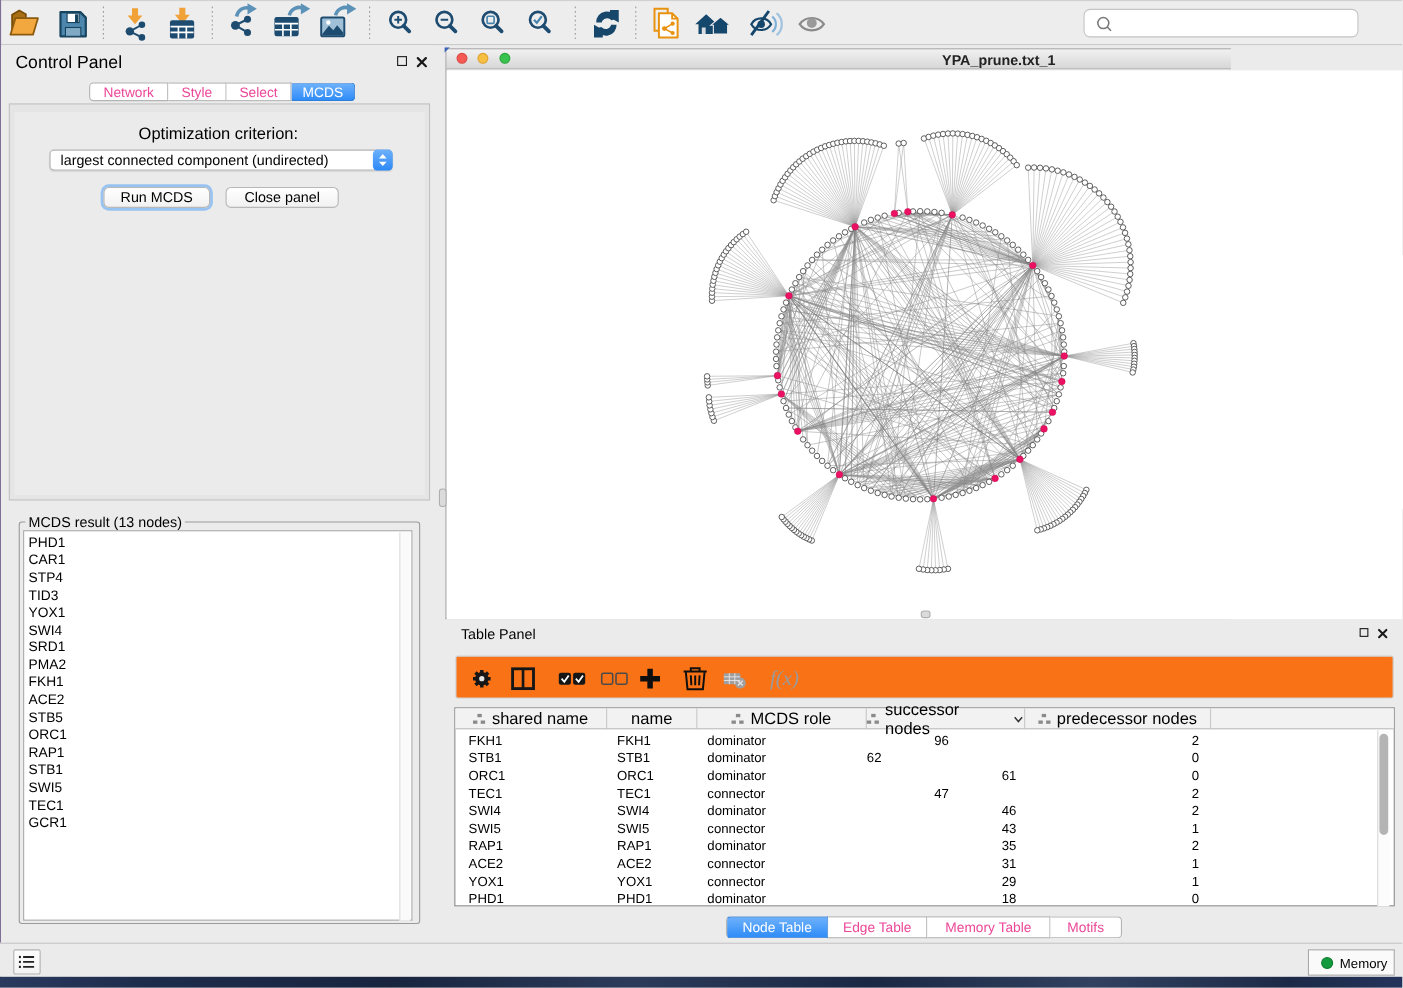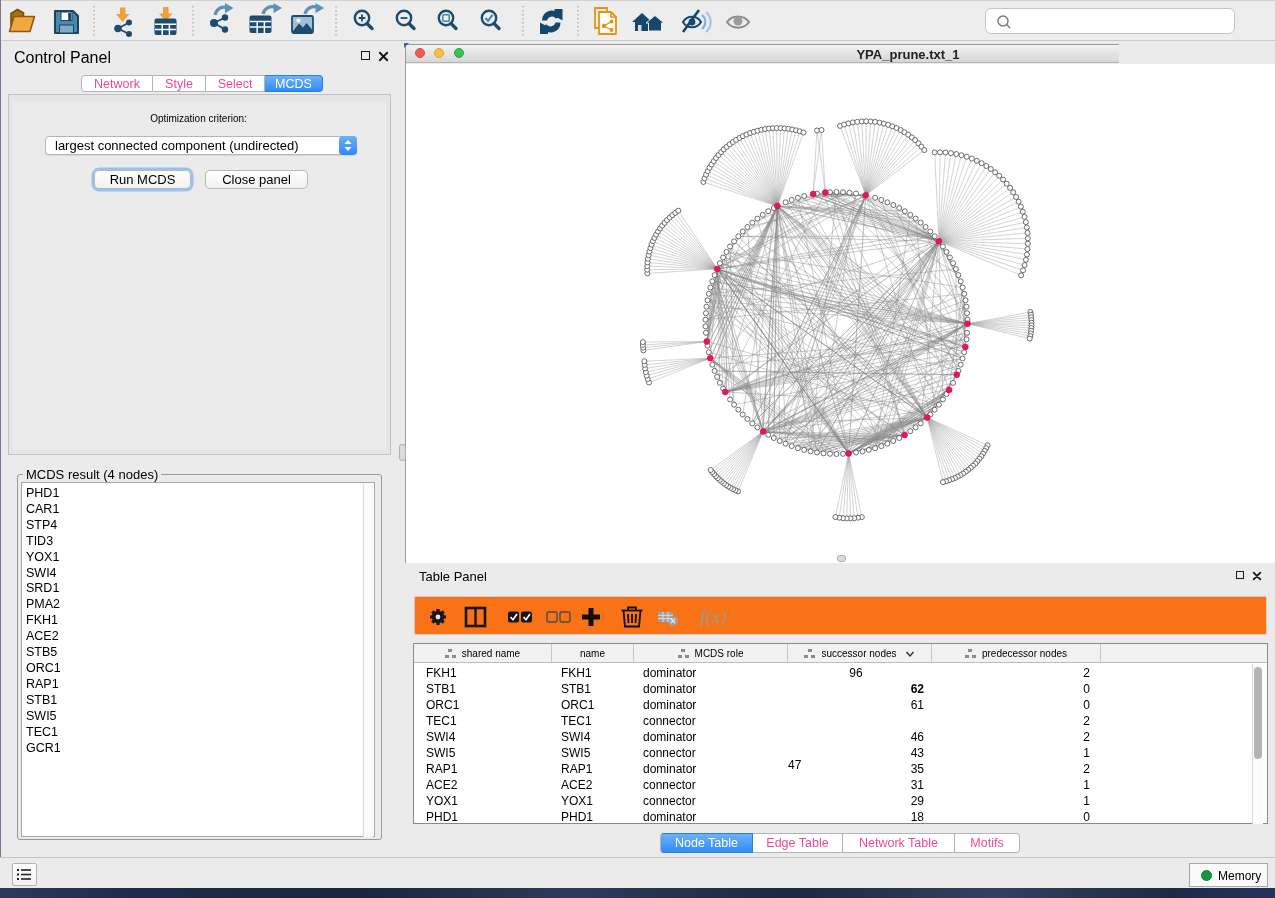--- a/index.html
+++ b/index.html
@@ -23,21 +23,21 @@
 #mcdslist { position:absolute; left:20px; top:441px; width:354px; height:355px; background:#fff; border:1px solid #a9a8a9; font-size:12.5px; line-height:15.9px; padding:3px 0 0 4px; color:#000; }
 #mcdssb { position:absolute; right:1px; top:1px; width:10px; height:353px; background:#fafafa; border-left:1px solid #dcdcdc; }
 #netframe { position:absolute; left:405px; top:44px; width:714px; height:519px; border:1px solid #9a999a; border-right:none;text-decoration:underline; }
 #nettitle { position:absolute; left:0; top:0; width:100%; height:18px; background:linear-gradient(#f2f1f2,#d8d7d8); border-bottom:1px solid #b4b3b4; }
 #netcanvas { position:absolute; left:0; top:19px; width:869px; height:499px; background:#fff; }
 .tl { position:absolute; top:3px; width:10px; height:10px; border-radius:50%; }
 #nettitletext { position:absolute; top:2px; left:0; width:1004px; text-align:center; font-size:13px; font-weight:bold; color:#222; }
 #tpanel { position:absolute; left:396px; top:563px; width:879px; height:294px; background:#ecebec; }
 #ttoolbar { position:absolute; left:18px; top:33px; width:853px; height:39px; background:#f97316; border:1px solid #d0cfd0; border-radius:2px; }
 #ttable { position:absolute; left:17px; top:80px; width:855px; height:181px; background:#fff; border:1px solid #8a898a; }
-#thead { position:absolute; left:0; top:0; height:19px; background:#f3f2f3; border-bottom:1px solid #bebdbe; font-size:10px; color:#000; }
+#thead { position:absolute; left:0; top:0; height:19px; background:#f3f2f3; border-bottom:1px solid #bebdbe; font-size:15px; color:#000; }
 .hcell { position:absolute; top:0; height:19px; border-right:1px solid #c9c8c9; display:flex; align-items:center; justify-content:center; }
 .trow { position:absolute; font-size:12px; color:#000; height:16px; line-height:16px; }
 #tsb { position:absolute; right:4px; top:20px; width:11px; height:160px; background:#fcfcfc; border-left:1px solid #d8d8d8; }
 #tsb .thumb { position:absolute; left:1px; top:3px; width:8px; height:92px; background:#b5b4b5; border-radius:4px; }
 #btabs { position:absolute; left:660px; top:833px; width:360px; height:16px; }
 #statusbar { position:absolute; left:0; top:857px; width:1275px; height:31px; background:#ecebec; border-top:1px solid #c6c5c6; }
 #wall { position:absolute; left:0; top:888px; width:1275px; height:10px; background:linear-gradient(90deg,#2a3a5e 0%,#1e2c4c 10%,#19253f 28%,#2c3b5a 45%,#1b2844 62%,#31415f 78%,#1d2a47 92%,#24335b 100%); }
 #lstrip { position:absolute; left:0; top:0; width:1px; height:888px; background:#7e7198; }
 
 .hi { display:inline-block; width:11px; height:10px; margin-right:6px; position:relative; }
@@ -150,31 +150,31 @@
     </svg>
   <div class="tabstrip" style="left:80px;top:34px;">
     <div class="tb" style="width:72px;">Network</div>
     <div class="tb" style="width:53px;">Style</div>
     <div class="tb" style="width:59px;">Select</div>
     <div class="tb sel" style="width:58px;">MCDS</div>
   </div>
   <div id="ipanel">
       <div class="inner"></div>
     </div>
-  <div class="abs" style="left:0px;top:72px;width:395px;text-align:center;font-size:10px;color:#000;">Optimization criterion:</div>
+  <div class="abs" style="left:0px;top:72px;width:395px;text-align:center;font-size:15px;color:#000;">Optimization criterion:</div>
   <div id="combo">largest connected component (undirected)
     <div class="spin"><svg width="18" height="19" viewBox="0 0 18 19">
           <path d="M5.5 8 L9 4 L12.5 8 Z" fill="#fff"></path>
           <path d="M5.5 11 L9 15 L12.5 11 Z" fill="#fff"></path>
         </svg></div>
   </div>
   <div class="btn" style="left:93px;top:129px;width:97px;box-shadow:0 0 0 2.5px #96c3f1;">Run MCDS</div>
   <div class="btn" style="left:204px;top:129px;width:103px;">Close panel</div>
   <div id="groupbox"></div>
-  <div id="grouplabel">MCDS result (4 nodes)</div>
+  <div id="grouplabel">MCDS result (13 nodes)</div>
   <div id="mcdslist">PHD1<br>CAR1<br>STP4<br>TID3<br>YOX1<br>SWI4<br>SRD1<br>PMA2<br>FKH1<br>ACE2<br>STB5<br>ORC1<br>RAP1<br>STB1<br>SWI5<br>TEC1<br>GCR1<div id="mcdssb"></div></div>
 </div>
 <div id="netframe">
   <div id="nettitle">
     <div class="tl" style="left:9px;background:#f45954;border:1px solid #da4b43;"></div>
     <div class="tl" style="left:28px;background:#f6bf41;border:1px solid #dfa131;"></div>
     <div class="tl" style="left:48px;background:#39c24e;border:1px solid #2aa73b;"></div>
     <div id="nettitletext">YPA_prune.txt_1</div>
   </div>
   <div id="netcanvas">
@@ -548,31 +548,31 @@
       <div class="hcell" style="left:518px;width:169px;"><span class="hi"></span>predecessor nodes</div>
     </div>
     <div class="trow" style="left:12px;top:21px;">FKH1</div>
 <div class="trow" style="left:147px;top:21px;">FKH1</div>
 <div class="trow" style="left:229px;top:21px;">dominator</div>
 <div class="trow" style="left:374px;top:21px;width:136px;text-align:center;">96</div>
 <div class="trow" style="left:518px;top:21px;width:158px;text-align:right;">2</div>
 <div class="trow" style="left:12px;top:37px;">STB1</div>
 <div class="trow" style="left:147px;top:37px;">STB1</div>
 <div class="trow" style="left:229px;top:37px;">dominator</div>
-<div class="trow" style="left:374px;top:37px;width:136px;text-align:right;font-weight:bold;">62</div>
+<div class="trow" style="left:374px;top:37px;width:136px;">62</div>
 <div class="trow" style="left:518px;top:37px;width:158px;text-align:right;">0</div>
 <div class="trow" style="left:12px;top:53px;">ORC1</div>
 <div class="trow" style="left:147px;top:53px;">ORC1</div>
 <div class="trow" style="left:229px;top:53px;">dominator</div>
 <div class="trow" style="left:374px;top:53px;width:136px;text-align:right;">61</div>
 <div class="trow" style="left:518px;top:53px;width:158px;text-align:right;">0</div>
 <div class="trow" style="left:12px;top:69px;">TEC1</div>
 <div class="trow" style="left:147px;top:69px;">TEC1</div>
 <div class="trow" style="left:229px;top:69px;">connector</div>
-<div class="trow" style="left:374px;top:69px;width:136px;text-align:left;margin-top:44px;">47</div>
+<div class="trow" style="left:374px;top:69px;width:136px;text-align:center;">47</div>
 <div class="trow" style="left:518px;top:69px;width:158px;text-align:right;">2</div>
 <div class="trow" style="left:12px;top:85px;">SWI4</div>
 <div class="trow" style="left:147px;top:85px;">SWI4</div>
 <div class="trow" style="left:229px;top:85px;">dominator</div>
 <div class="trow" style="left:374px;top:85px;width:136px;text-align:right;">46</div>
 <div class="trow" style="left:518px;top:85px;width:158px;text-align:right;">2</div>
 <div class="trow" style="left:12px;top:101px;">SWI5</div>
 <div class="trow" style="left:147px;top:101px;">SWI5</div>
 <div class="trow" style="left:229px;top:101px;">connector</div>
 <div class="trow" style="left:374px;top:101px;width:136px;text-align:right;">43</div>
@@ -599,21 +599,21 @@
 <div class="trow" style="left:518px;top:165px;width:158px;text-align:right;">0</div>
     <div id="tsb">
         <div class="thumb"></div>
       </div>
   </div>
 </div>
 <div id="btabs">
   <div class="tabstrip" style="left:0;top:0;height:20px;">
     <div class="tb sel" style="width:93px;">Node Table</div>
     <div class="tb" style="width:90px;">Edge Table</div>
-    <div class="tb" style="width:112px;">Network Table</div>
+    <div class="tb" style="width:112px;">Memory Table</div>
     <div class="tb" style="width:65px;">Motifs</div>
   </div>
 </div>
 <div id="statusbar">
   <div class="abs" style="left:12px;top:5px;width:25px;height:23px;background:linear-gradient(#fdfdfd,#f3f2f3);border:1px solid #b4b3b4;border-radius:2px;">
     <svg width="15" height="13" viewBox="0 0 15 13" style="position:absolute;left:4px;top:4px">
       <g stroke="#222" stroke-width="1.6">
           <line x1="4" y1="2" x2="14" y2="2"></line>
           <line x1="4" y1="6.5" x2="14" y2="6.5"></line>
           <line x1="4" y1="11" x2="14" y2="11"></line>

